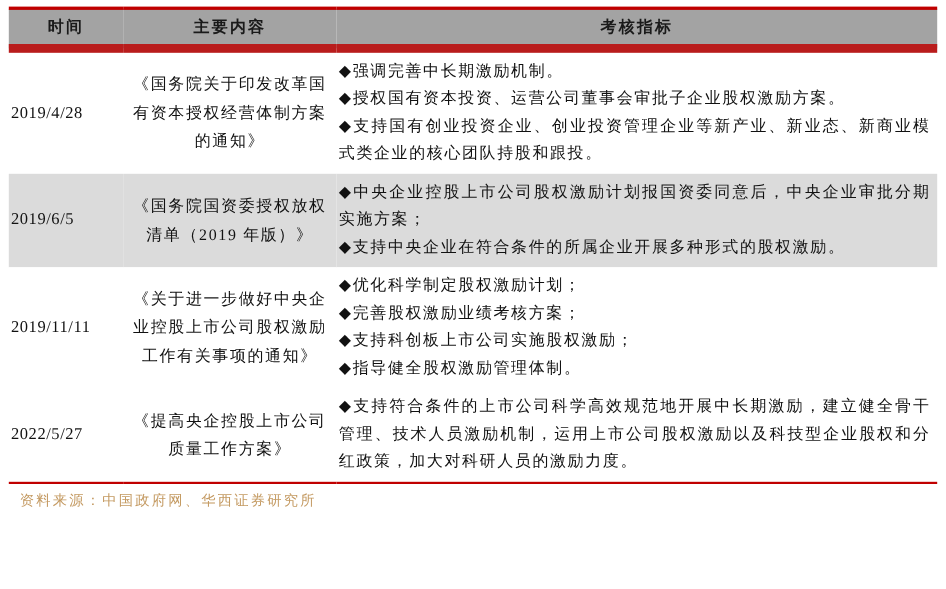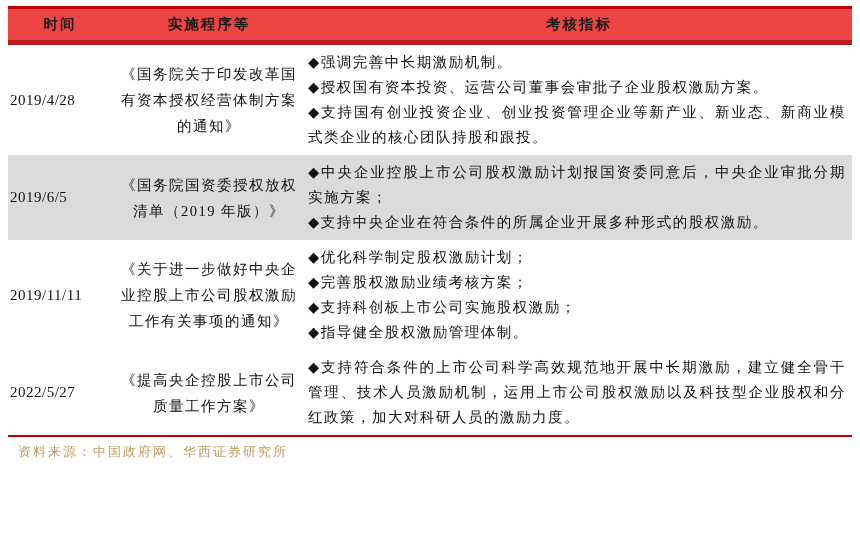--- a/index.html
+++ b/index.html
@@ -21,23 +21,23 @@
     font-size: 14.5px;
     letter-spacing: 1px;
     padding: 2px 0 5px 2px;
   }
   table.policy-table {
     width: 100%;
     border-collapse: collapse;
     table-layout: fixed;
   }
   thead th {
-    background: #ef4444;
+    background: #a3a3a3;
     border-top: 3px solid #C00000;
-    border-bottom: 5px solid #b91c1c;
+    border-bottom: 8px solid #b91c1c;
     font-size: 14.5px;
     font-weight: bold;
     color: #1a1a1a;
     letter-spacing: 2px;
     padding: 6px 0;
     text-align: center;
   }
   col.c-date { width: 104px; }
   col.c-doc  { width: 194px; }
   tbody td {
@@ -82,21 +82,21 @@
 
   <table class="policy-table">
     <colgroup>
       <col class="c-date">
       <col class="c-doc">
       <col class="c-content">
     </colgroup>
     <thead>
       <tr>
         <th>时间</th>
-        <th>实施程序等</th>
+        <th>主要内容</th>
         <th>考核指标</th>
       </tr>
     </thead>
     <tbody>
         <tr>
     <td class="cell-date">2019/4/28</td>
     <td class="cell-doc">《国务院关于印发改革国有资本授权经营体制方案的通知》</td>
     <td class="cell-points">
             <div class="point">◆强调完善中长期激励机制。</div>
             <div class="point">◆授权国有资本投资、运营公司董事会审批子企业股权激励方案。</div>

